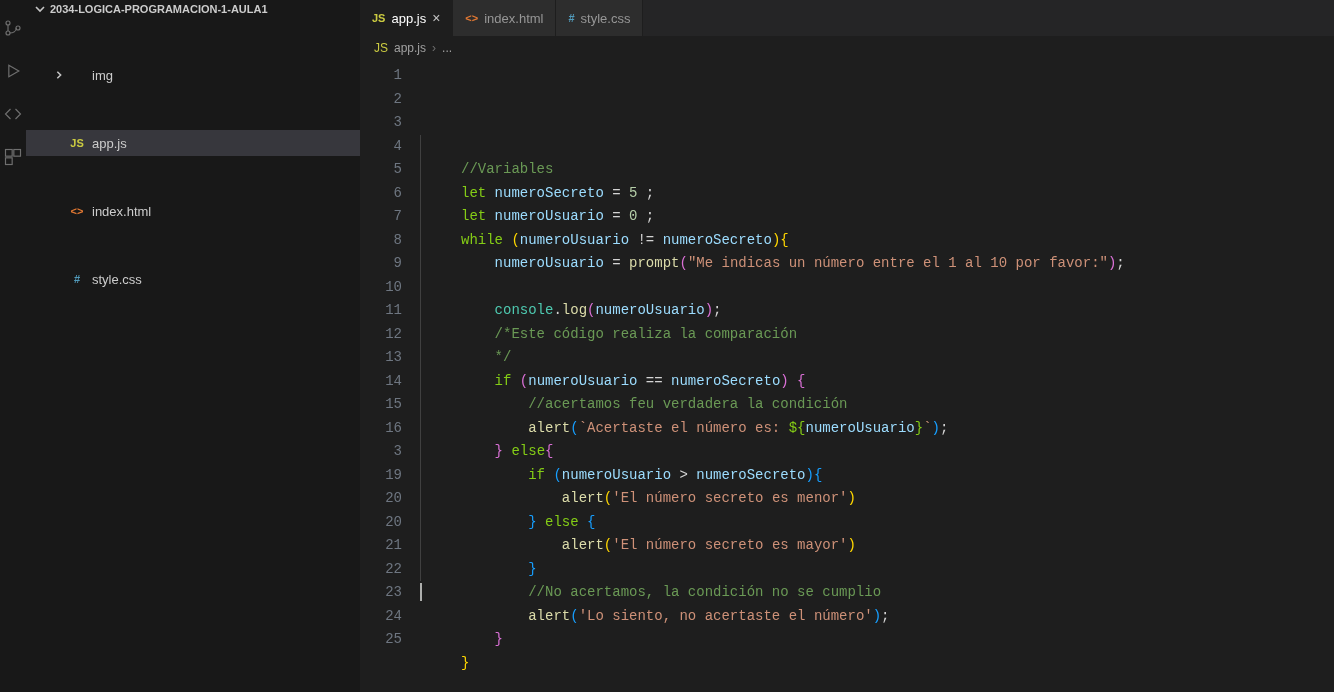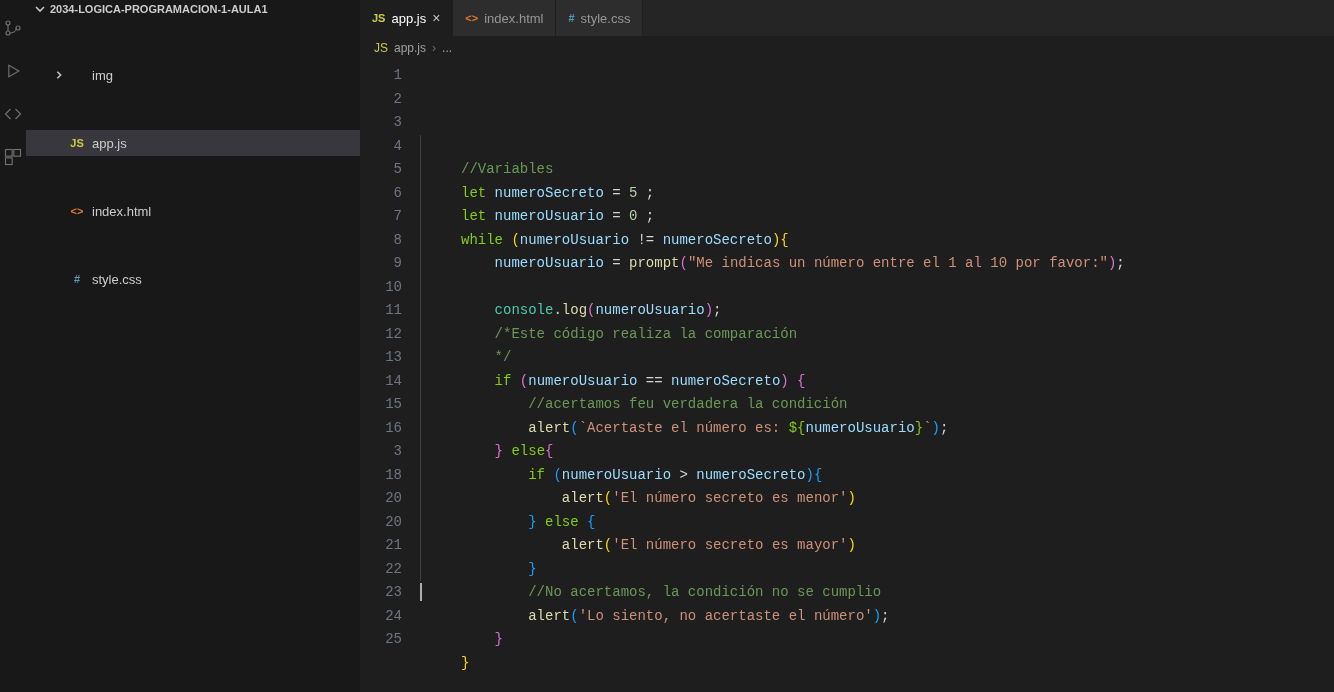--- a/index.html
+++ b/index.html
@@ -206,21 +206,21 @@
         <div>8</div>
         <div>9</div>
         <div>10</div>
         <div>11</div>
         <div>12</div>
         <div>13</div>
         <div>14</div>
         <div>15</div>
         <div>16</div>
         <div>3</div>
-        <div>18</div>
+        <div>19</div>
         <div>20</div>
         <div>20</div>
         <div>21</div>
         <div>22</div>
         <div>23</div>
         <div>24</div>
         <div>25</div>
       </div>
     <div class="code" id="code">
       <div class="indent-guide" style="left: 0px;"></div>

